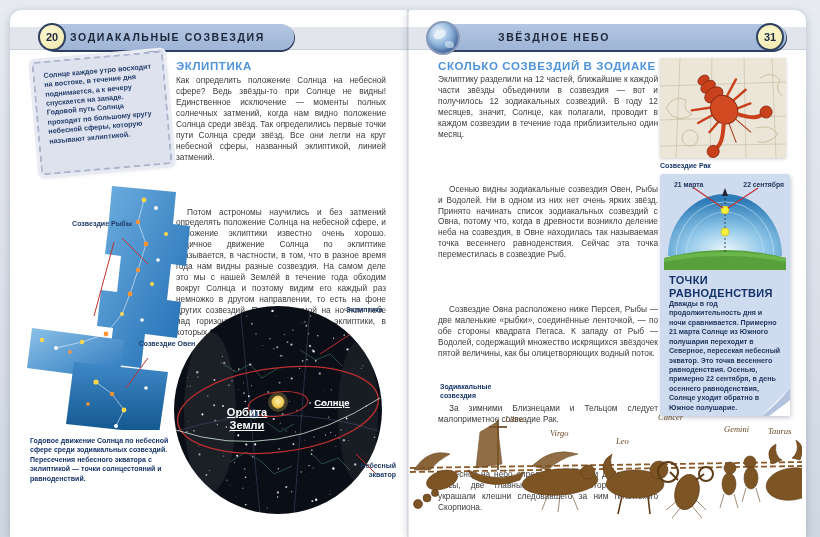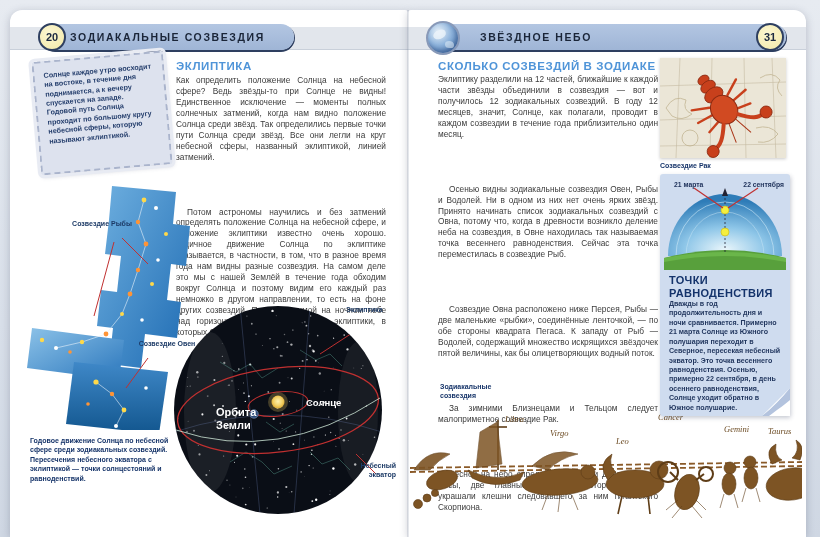--- a/index.html
+++ b/index.html
@@ -27,21 +27,21 @@
   .pagenum{
     position:absolute;top:-1px;width:24px;height:24px;border-radius:50%;
     background:radial-gradient(circle at 40% 35%,#fbf6d2,#f3e9a8);
     border:2px solid #2e3f60;color:#1c2940;font-weight:bold;font-size:11px;
     display:flex;align-items:center;justify-content:center;
   }
   .page.left .pagenum{left:-4px;}
   .page.right .pagenum{right:2px;}
   .pill-title{color:#1a2538;font-weight:bold;font-size:10.5px;letter-spacing:1.6px;white-space:nowrap;}
   .page.left .pill-title{margin-left:28px;}
-  .page.right .pill-title{margin-left:48px;}
+  .page.right .pill-title{margin-left:66px;}
   .globe{
     position:absolute;left:-6px;top:-3px;width:30px;height:30px;border-radius:50%;
     background:radial-gradient(circle at 35% 30%,#d9e7f4 8%,#8fb4dc 45%,#4f7cb4 90%);
     border:2px solid #8899b8;box-shadow:inset -2px -3px 4px rgba(30,60,110,.45);
   }
   .globe::after{content:"";position:absolute;left:5px;top:7px;width:13px;height:9px;border-radius:60% 40% 55% 45%;
     background:rgba(236,244,250,.8);transform:rotate(-15deg);}
   .globe::before{content:"";position:absolute;right:4px;bottom:5px;width:9px;height:7px;border-radius:50% 60% 40% 55%;
     background:rgba(225,238,248,.55);}
 
@@ -66,21 +66,21 @@
   .map-label{position:absolute;font-size:7px;font-weight:bold;color:#1c3a66;text-align:center;line-height:1.25;}
   .lbl-pisces{left:44px;top:38px;width:64px;}
   .lbl-aries{left:112px;top:158px;width:58px;}
 
   .caption-left{
     position:absolute;left:20px;top:426px;width:150px;
     font-size:7px;line-height:1.35;font-weight:bold;color:#17356a;
   }
 
   .sphere{position:absolute;left:160px;top:292px;width:216px;height:216px;}
-  .sphere-label-in{position:absolute;color:#fff;font-weight:bold;text-align:left;line-height:1.15;}
+  .sphere-label-in{position:absolute;color:#fff;font-weight:bold;text-align:center;line-height:1.15;text-decoration:underline;}
   .lbl-orbit{left:46px;top:104px;width:62px;font-size:11px;}
   .lbl-sun{left:134px;top:96px;width:52px;font-size:9.5px;}
   .sphere-label-out{position:absolute;font-size:7px;font-weight:bold;color:#1c3a66;line-height:1.25;}
   .lbl-ecliptic{left:336px;top:296px;}
   .lbl-equator{left:338px;top:452px;text-align:right;width:48px;}
 
   
   .bottom-label{position:absolute;left:32px;top:372px;width:80px;
     font-size:7px;font-weight:bold;color:#17356a;line-height:1.3;}
   .engraving{position:absolute;left:2px;top:398px;width:392px;height:124px;}

